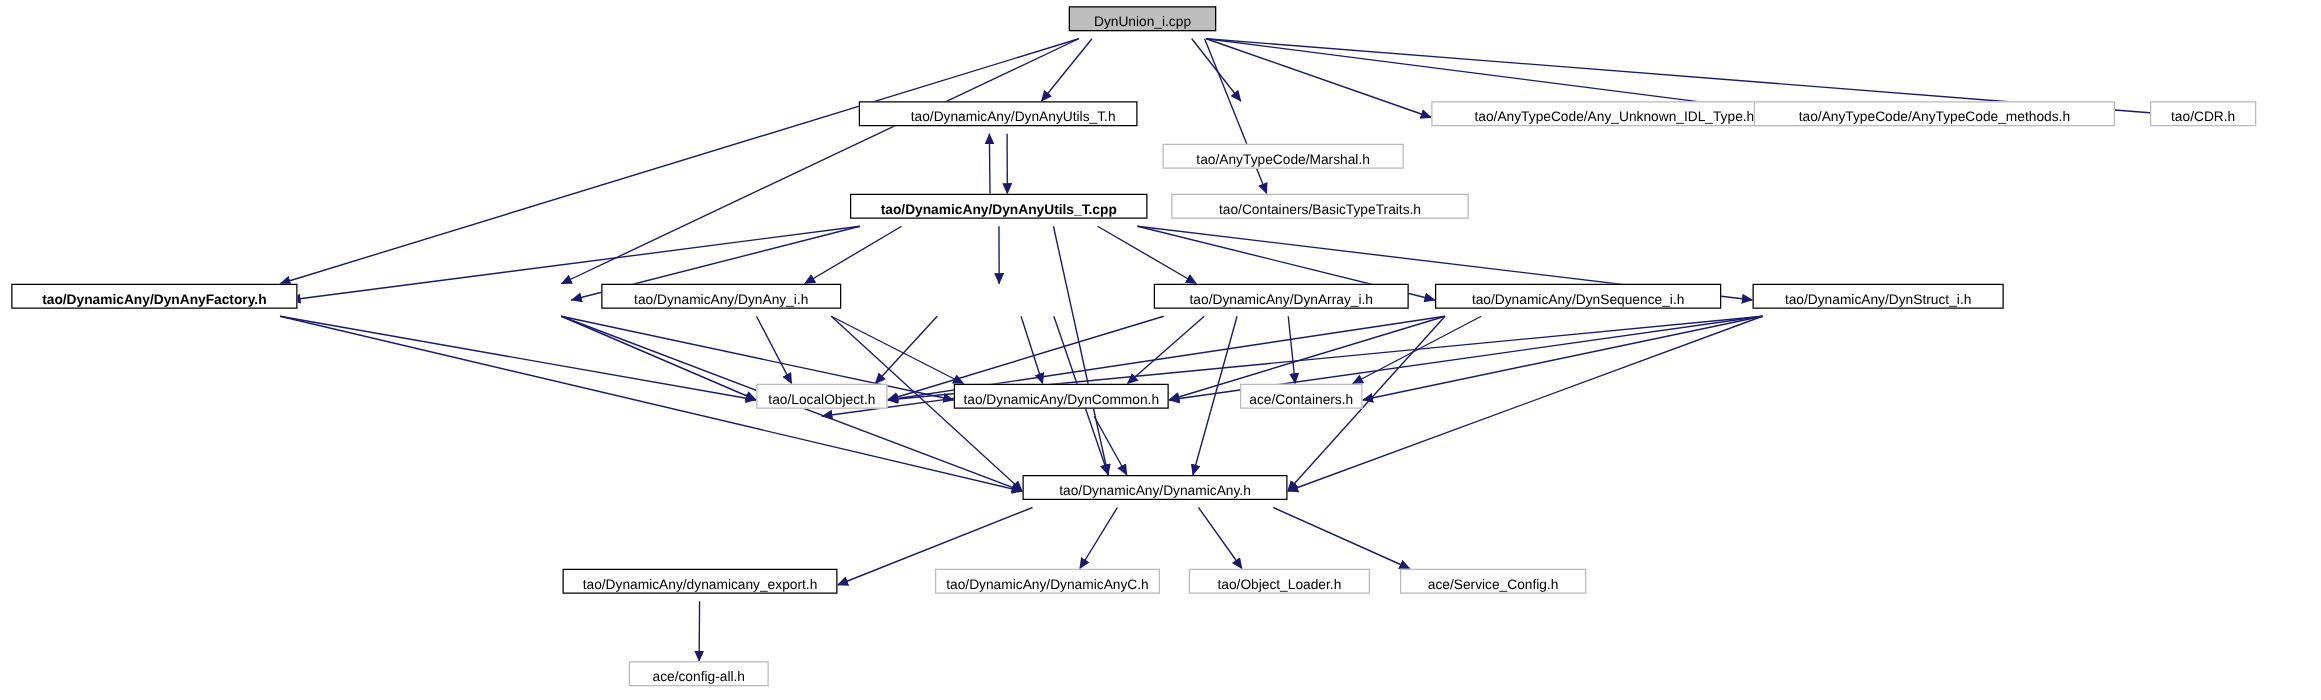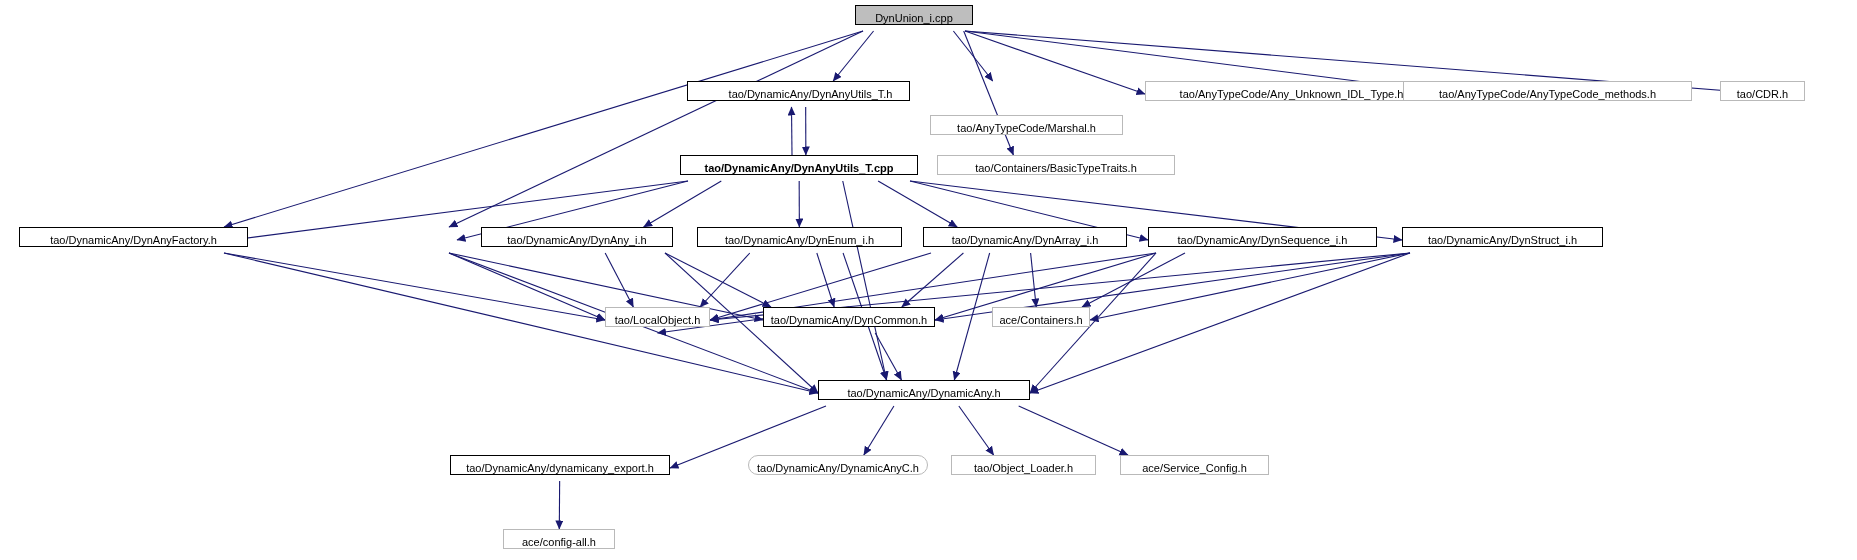--- a/index.html
+++ b/index.html
@@ -77,28 +77,27 @@
     </svg>
 
 <div class="node linked root" style="left: 855px; top: 5px; width: 118px;">DynUnion_i.cpp</div>
     <div class="node linked" style="left: 687px; top: 81px; width: 223px; padding-left: 24px;">tao/DynamicAny/DynAnyUtils_T.h</div>
     <div class="node" style="left: 930px; top: 81px; width: 193px; margin-top: 34px;">tao/AnyTypeCode/Marshal.h</div>
     <div class="node" style="left: 1145px; top: 81px; width: 293px;">tao/AnyTypeCode/Any_Unknown_IDL_Type.h</div>
     <div class="node" style="left: 1371px; top: 81px; width: 289px; margin-left: 32px;">tao/AnyTypeCode/AnyTypeCode_methods.h</div>
     <div class="node" style="left: 1720px; top: 81px; width: 85px;">tao/CDR.h</div>
     <div class="node linked" style="left: 680px; top: 155px; width: 238px; font-weight: bold;">tao/DynamicAny/DynAnyUtils_T.cpp</div>
     <div class="node" style="left: 937px; top: 155px; width: 238px;">tao/Containers/BasicTypeTraits.h</div>
-    <div class="node linked" style="left: 19px; top: 227px; width: 229px;">tao/DynamicAny/DynAnyFactory.h</div>
+    <div class="node linked" style="left: 9px; top: 227px; width: 229px; font-weight: bold;">tao/DynamicAny/DynAnyFactory.h</div>
     <div class="node linked" style="left: 481px; top: 227px; width: 192px;">tao/DynamicAny/DynAny_i.h</div>
-    <div class="node linked" style="left: 697px; top: 227px; width: 205px;">tao/DynamicAny/DynEnum_i.h</div>
     <div class="node linked" style="left: 923px; top: 227px; width: 204px;">tao/DynamicAny/DynArray_i.h</div>
     <div class="node linked" style="left: 1148px; top: 227px; width: 229px;">tao/DynamicAny/DynSequence_i.h</div>
     <div class="node linked" style="left: 1402px; top: 227px; width: 201px;">tao/DynamicAny/DynStruct_i.h</div>
     <div class="node" style="left: 605px; top: 307px; width: 105px;">tao/LocalObject.h</div>
     <div class="node linked" style="left: 763px; top: 307px; width: 172px;">tao/DynamicAny/DynCommon.h</div>
     <div class="node" style="left: 992px; top: 307px; width: 98px;">ace/Containers.h</div>
     <div class="node linked" style="left: 818px; top: 380px; width: 212px;">tao/DynamicAny/DynamicAny.h</div>
     <div class="node linked" style="left: 450px; top: 455px; width: 220px;">tao/DynamicAny/dynamicany_export.h</div>
-    <div class="node" style="left: 748px; top: 455px; width: 180px; border-radius: 13px;">tao/DynamicAny/DynamicAnyC.h</div>
+    <div class="node" style="left: 748px; top: 455px; width: 180px;">tao/DynamicAny/DynamicAnyC.h</div>
     <div class="node" style="left: 951px; top: 455px; width: 145px;">tao/Object_Loader.h</div>
     <div class="node" style="left: 1120px; top: 455px; width: 149px;">ace/Service_Config.h</div>
     <div class="node" style="left: 503px; top: 529px; width: 112px;">ace/config-all.h</div>
   </div>
 
 </body></html>

